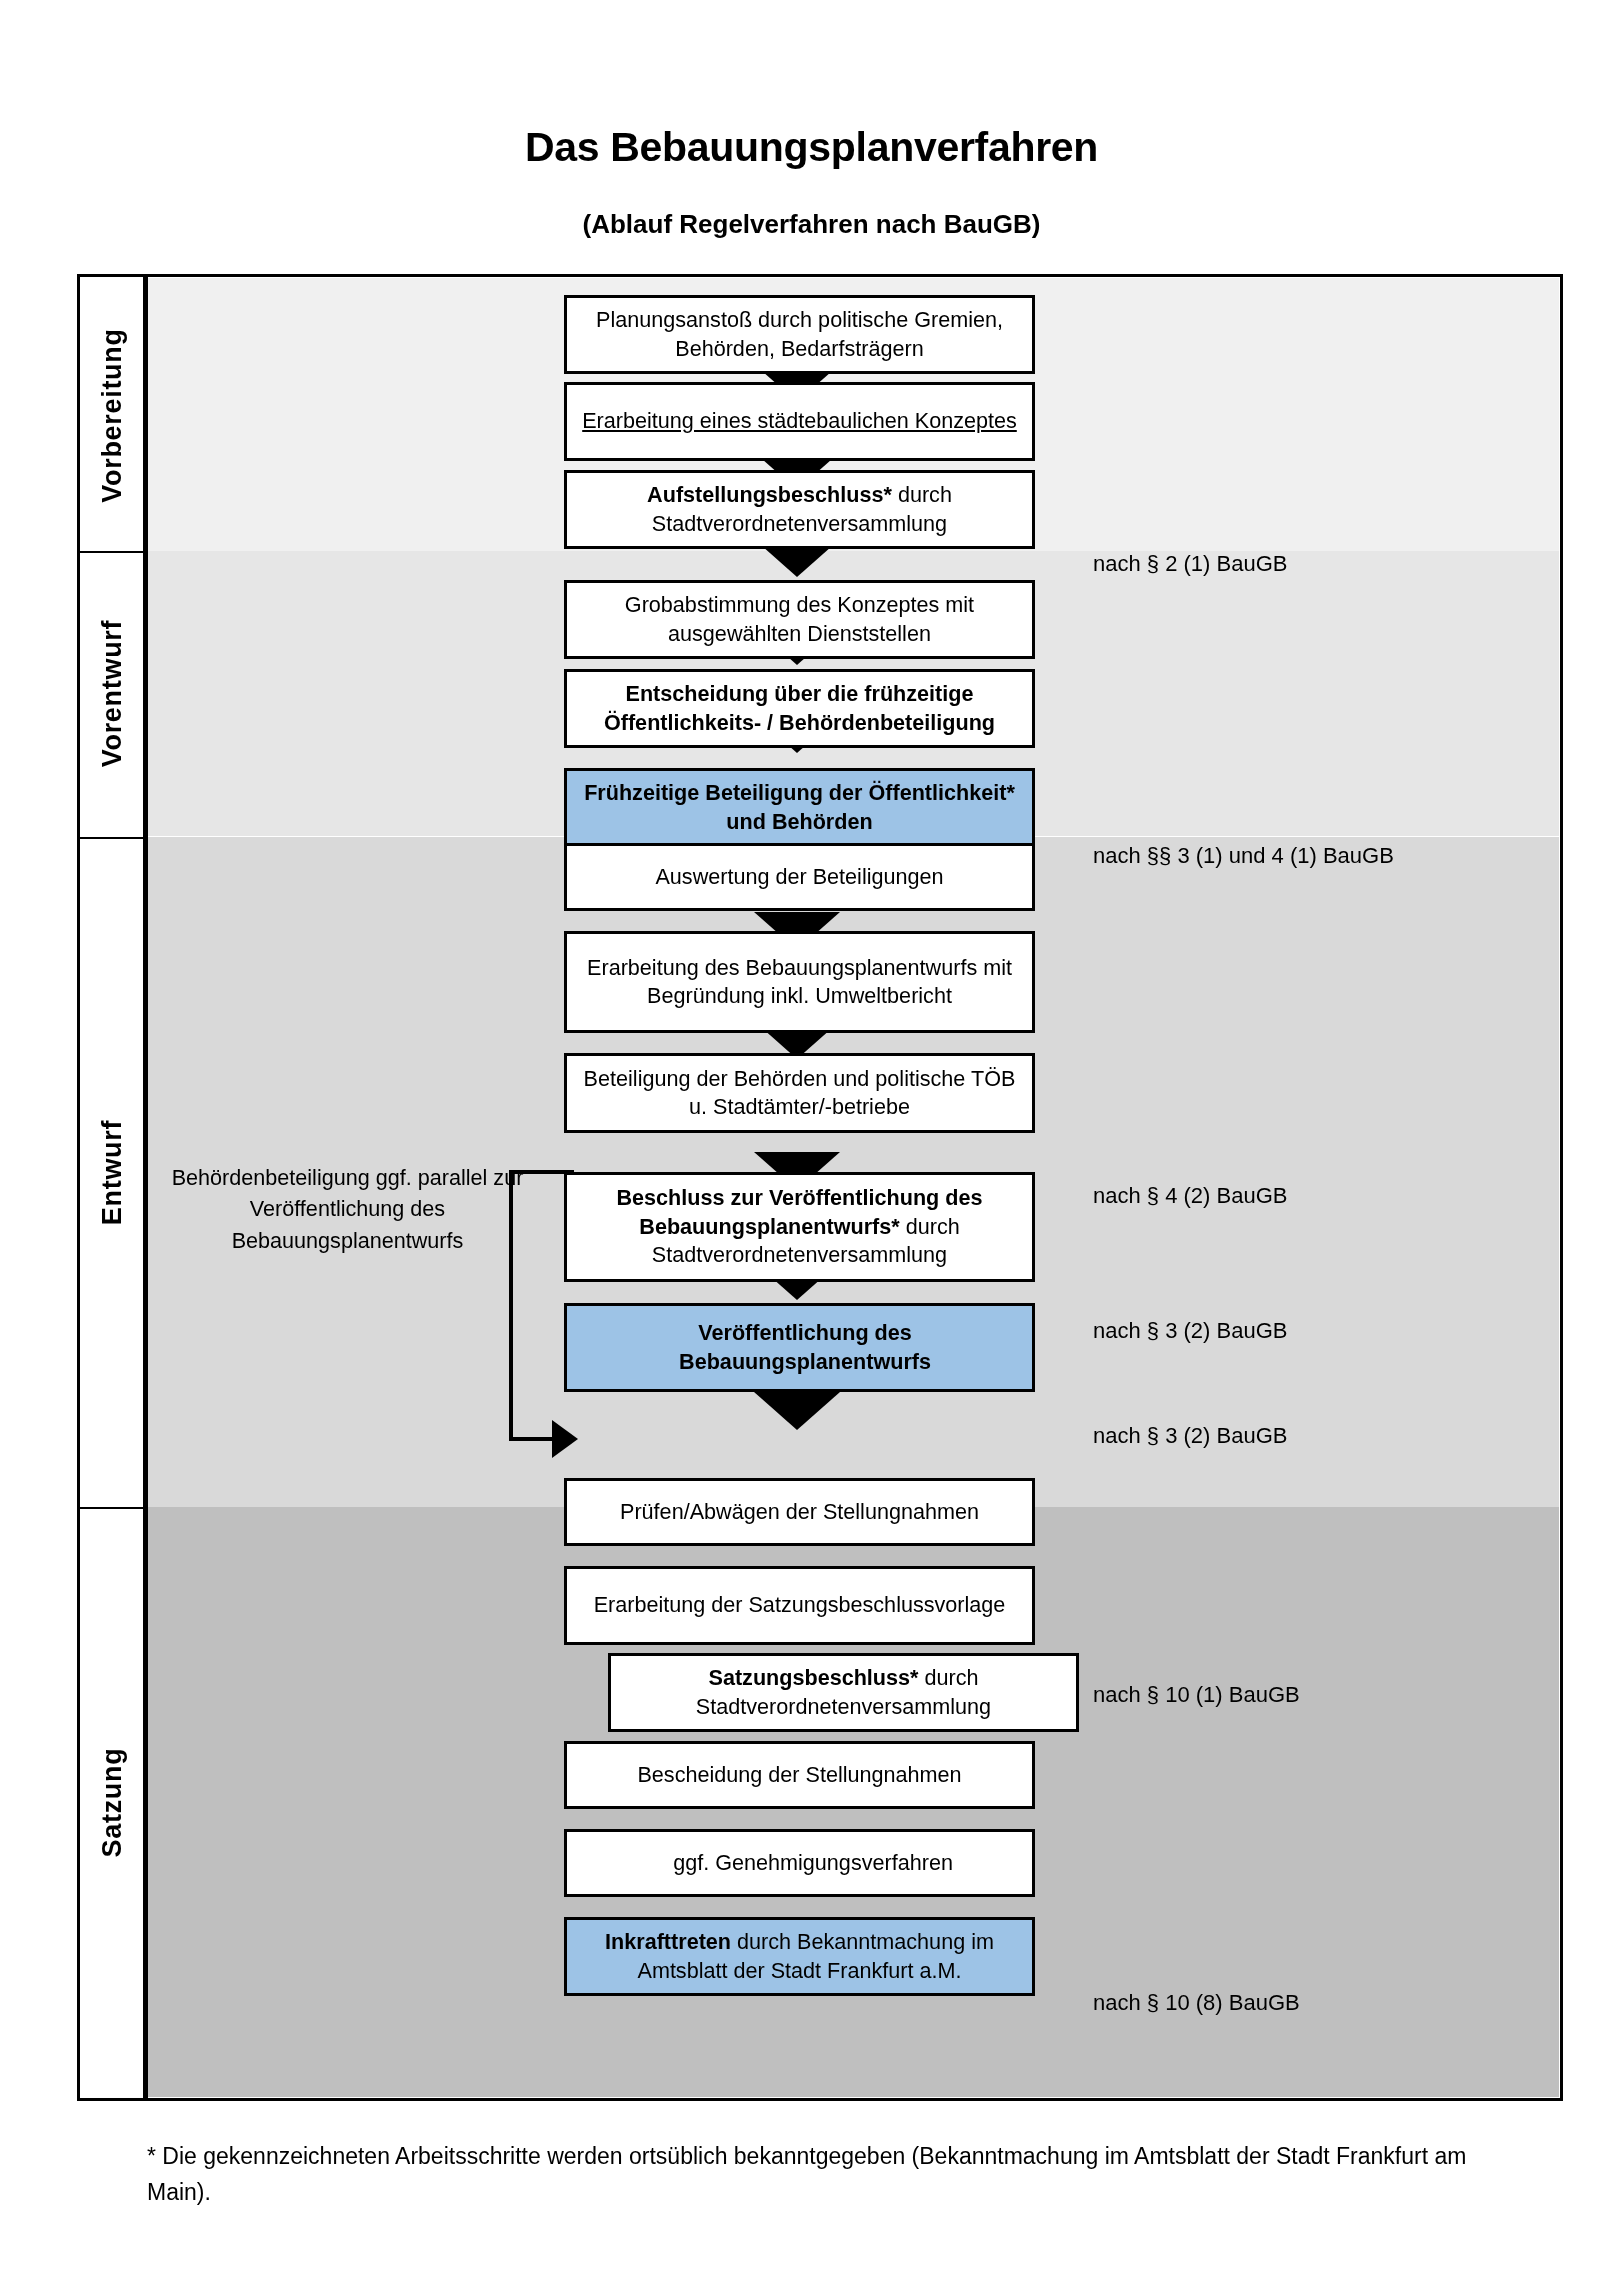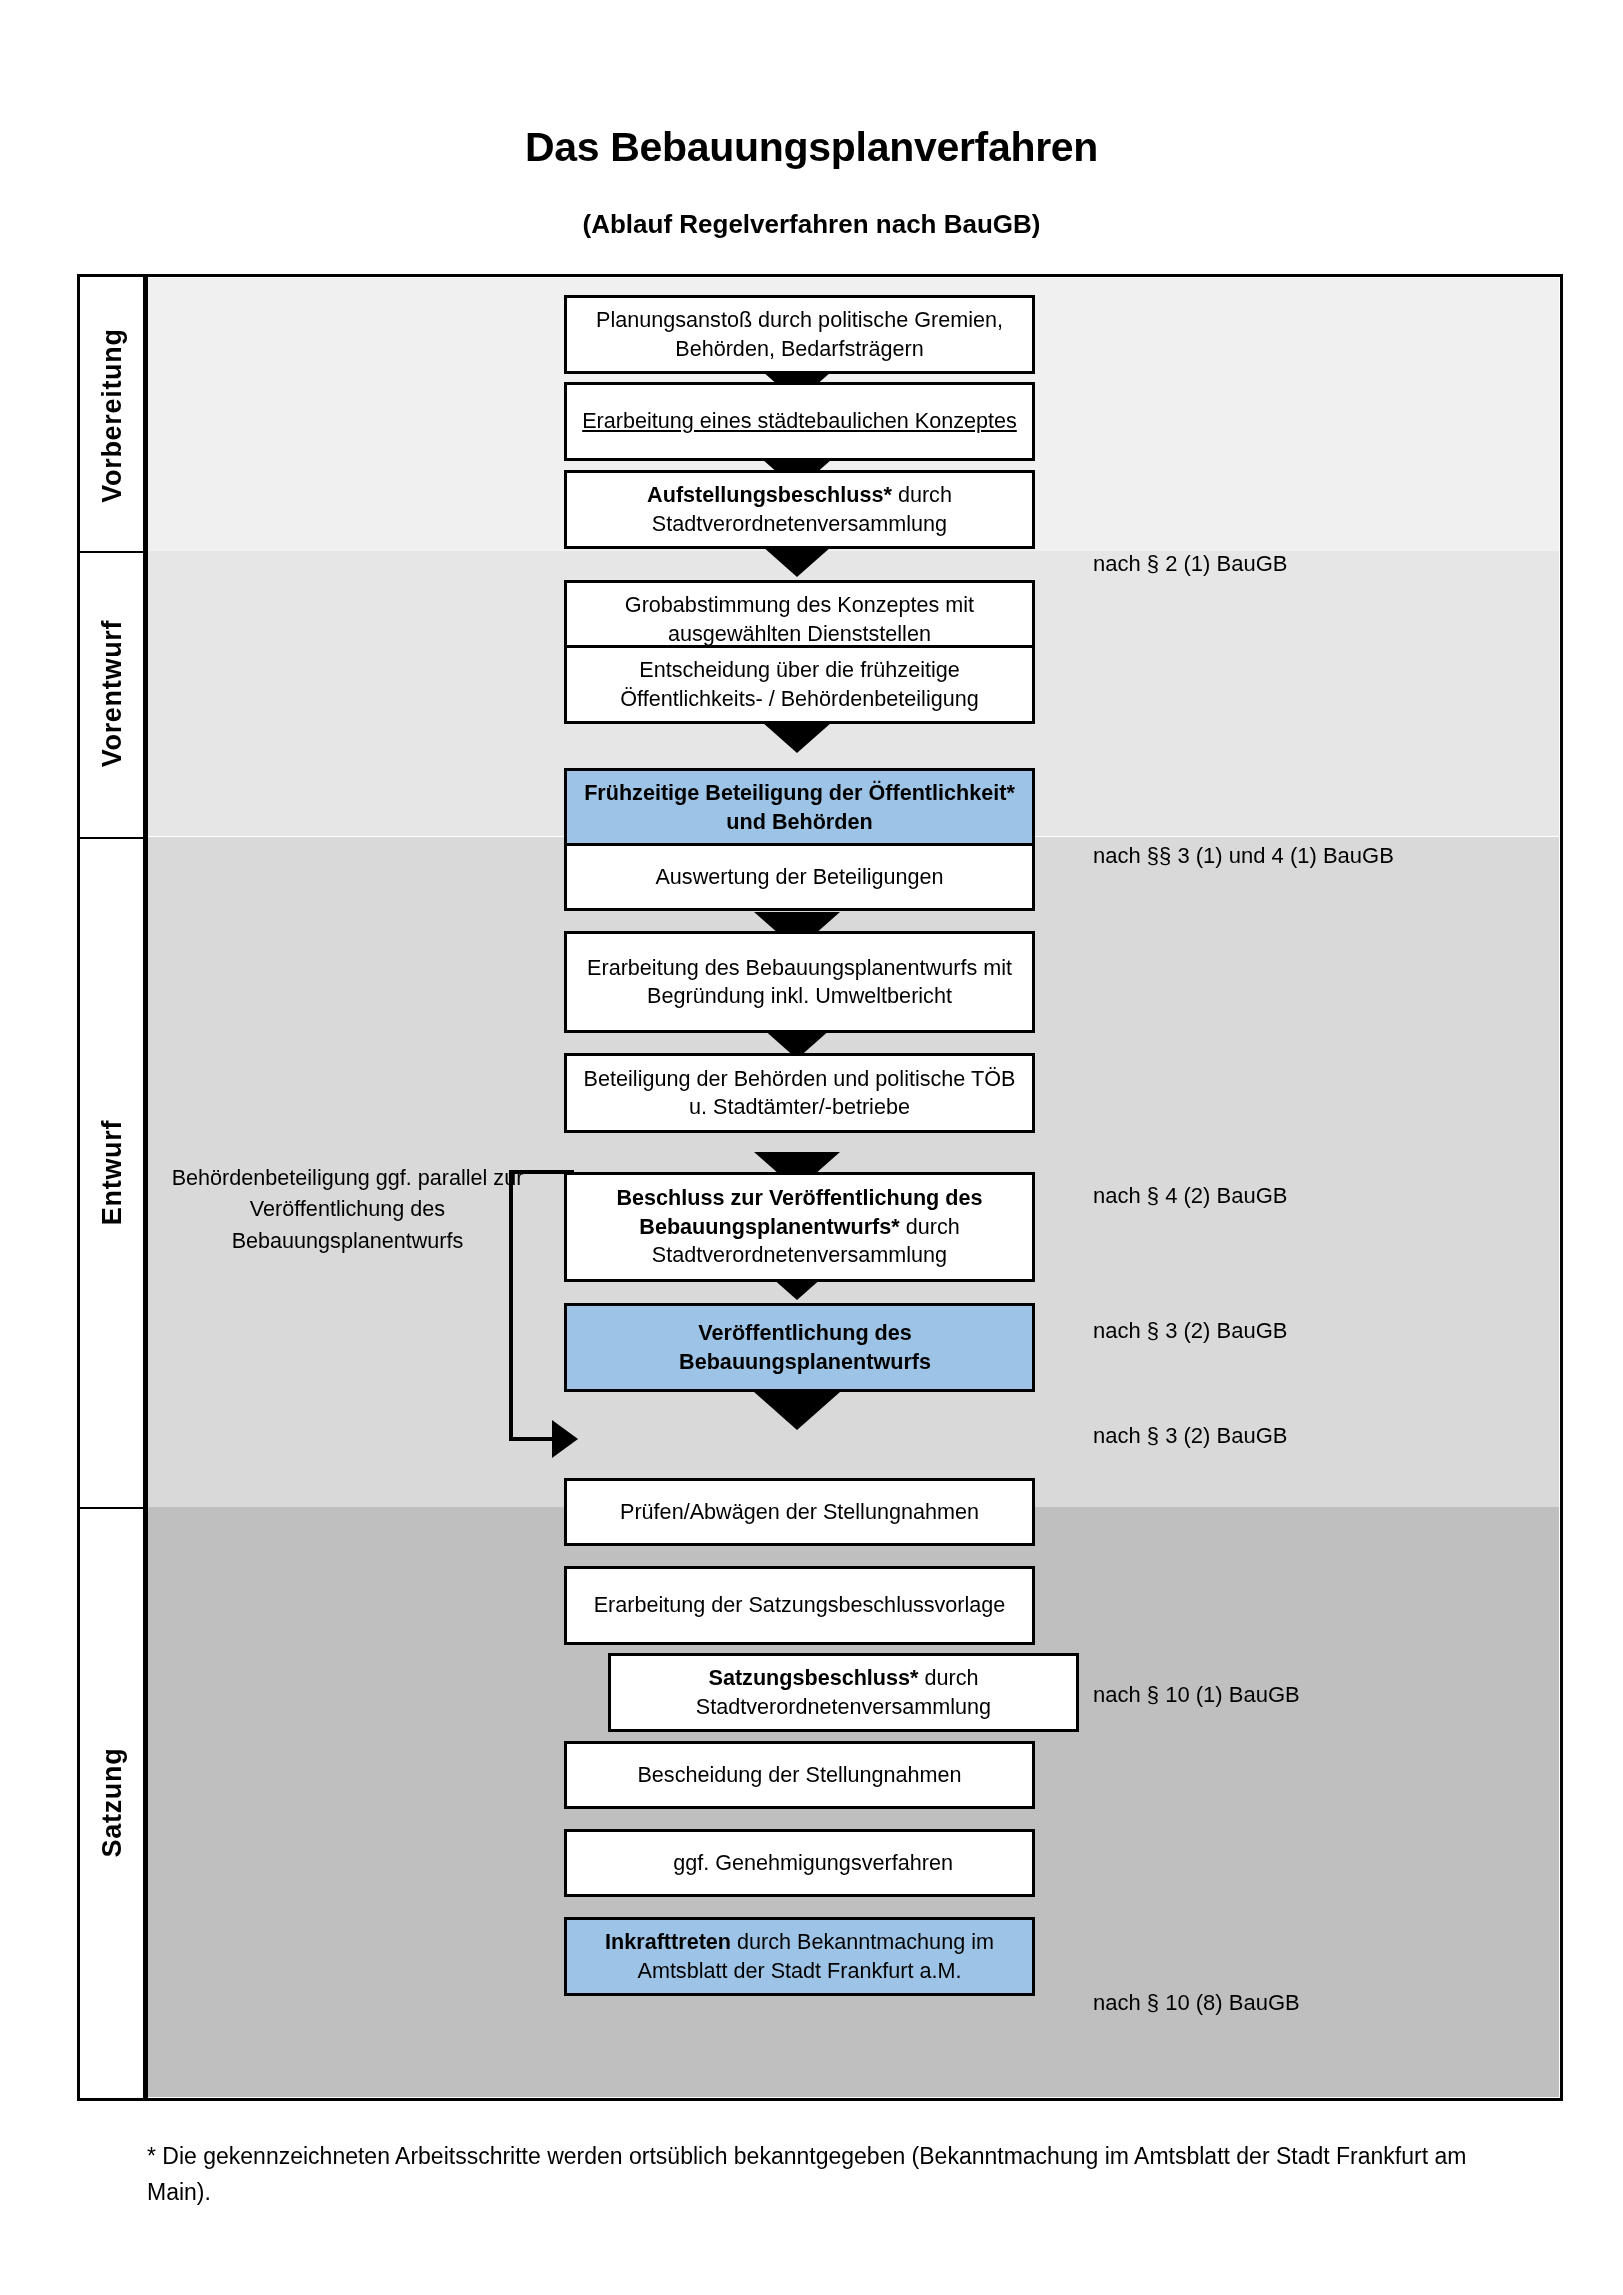--- a/index.html
+++ b/index.html
@@ -149,21 +149,21 @@
 </div>
 <div class="abs pbox" style="top:382px;height:79px;text-decoration:underline;">
   <span>Erarbeitung eines städtebaulichen Konzeptes</span>
 </div>
 <div class="abs pbox" style="top:470px;height:79px;">
   <span><b>Aufstellungsbeschluss*</b><span> durch Stadtverordnetenversammlung</span></span>
 </div>
 <div class="abs pbox" style="top:558px;height:79px;margin-top:22px;">
   <span>Grobabstimmung des Konzeptes mit ausgewählten Dienststellen</span>
 </div>
-<div class="abs pbox" style="top:645px;height:79px;">
+<div class="abs pbox" style="top:669px;height:79px;font-weight:bold;">
   <span>Entscheidung über die frühzeitige Öffentlichkeits- / Behördenbeteiligung</span>
 </div>
 <div class="abs pbox blue" style="top:768px;height:79px;">
   <b>Frühzeitige Beteiligung der Öffentlichkeit* und Behörden</b>
 </div>
 <div class="abs pbox" style="top:843px;height:68px;">
   <span>Auswertung der Beteiligungen</span>
 </div>
 <div class="abs pbox" style="top:931px;height:102px;">
   <span>Erarbeitung des Bebauungsplanentwurfs mit Begründung inkl. Umweltbericht</span>

